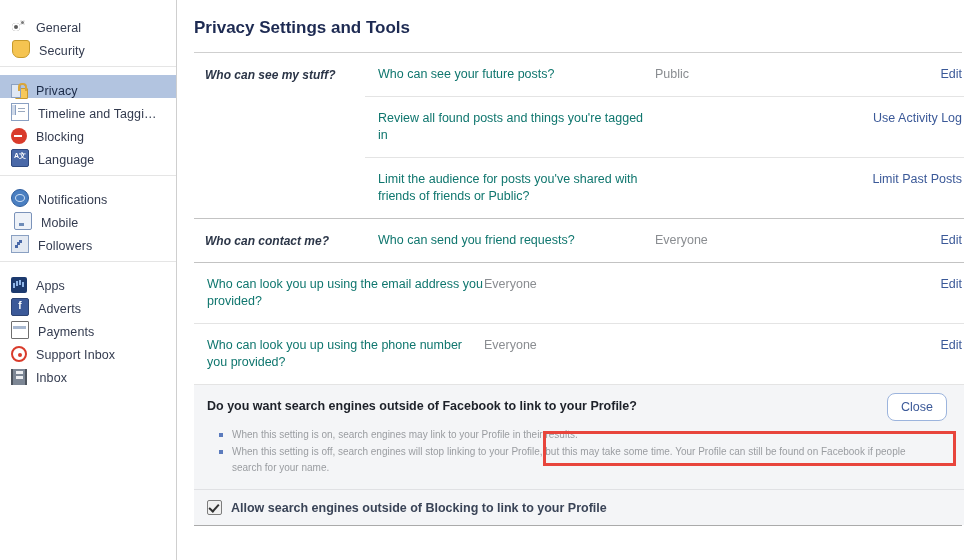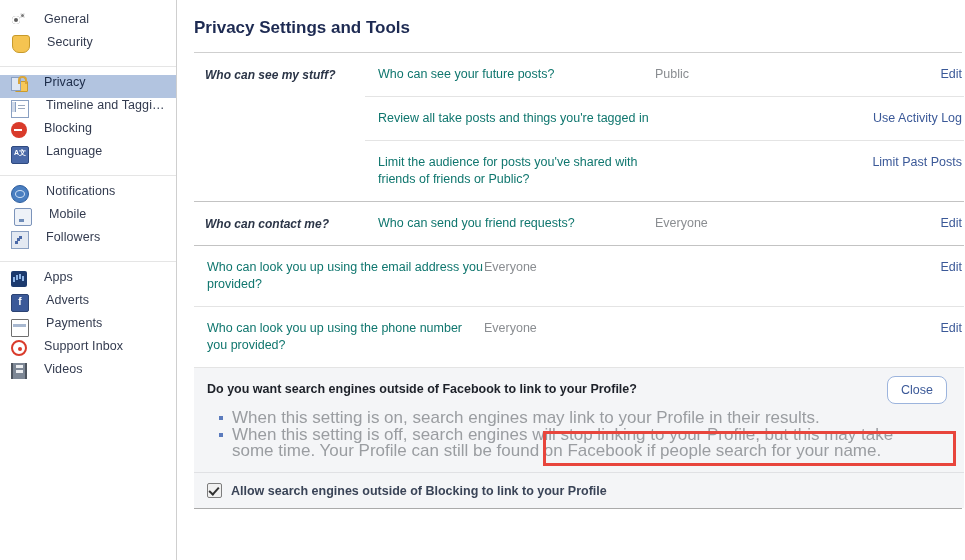--- a/index.html
+++ b/index.html
@@ -34,26 +34,25 @@
   }
   .side-group {
     padding: 0 0 8px 0;
   }
   .side-group + .side-group {
     border-top: 1px solid #e5e5e5;
     padding-top: 8px;
   }
   .side-item {
     display: flex;
-    align-items: flex-start;
+    align-items: flex-end;
     height: 23px;
     padding-left: 11px;
     cursor: pointer;
     white-space: nowrap;
-    gap: 8px;
   }
   .side-item.selected {
     background: #b2c4e0;
   }
   .side-item .ico {
     width: 16px;
     height: 16px;
     margin-right: 9px;
     flex: 0 0 16px;
     position: relative;
@@ -327,21 +326,21 @@
     margin-right: 4px;
   }
   .bullets {
     margin: 6px 0 0 0;
     padding: 0 30px 12px 38px;
     list-style: none;
   }
   .bullets li {
     position: relative;
     color: #9a9da1;
-    font-size: 17px;
+    font-size: 10px;
     line-height: 16px;
     padding-bottom: 1px;
   }
   .bullets li::before {
     content: "";
     position: absolute;
     left: -13px;
     top: 6px;
     width: 4px;
     height: 4px;
@@ -463,21 +462,21 @@
       <div class="side-item">
         <span class="ico ic-payments"></span>
         <span class="lbl">Payments</span>
       </div>
       <div class="side-item">
         <span class="ico ic-support"></span>
         <span class="lbl">Support Inbox</span>
       </div>
       <div class="side-item">
         <span class="ico ic-video"></span>
-        <span class="lbl">Videos</span>
+        <span class="lbl">Inbox</span>
       </div>
     </div>
 
   </div>
 
   <div class="main">
 
     <div class="page-title">Privacy Settings and Tools</div>
     <div class="title-rule"></div>
 
@@ -485,21 +484,21 @@
 
       <div class="section">
         <div class="sec-label">Who can see my stuff?</div>
         <div class="sec-rows">
           <div class="row">
             <div class="desc">Who can see your future posts?</div>
             <div class="value">Public</div>
             <div class="action">Edit</div>
           </div>
           <div class="row">
-            <div class="desc">Review all take posts and things you're tagged in</div>
+            <div class="desc">Review all found posts and things you're tagged in</div>
             <div class="value"></div>
             <div class="action">Use Activity Log</div>
           </div>
           <div class="row">
             <div class="desc">Limit the audience for posts you've shared with friends of friends or Public?</div>
             <div class="value"></div>
             <div class="action">Limit Past Posts</div>
           </div>
         </div>
       </div>

